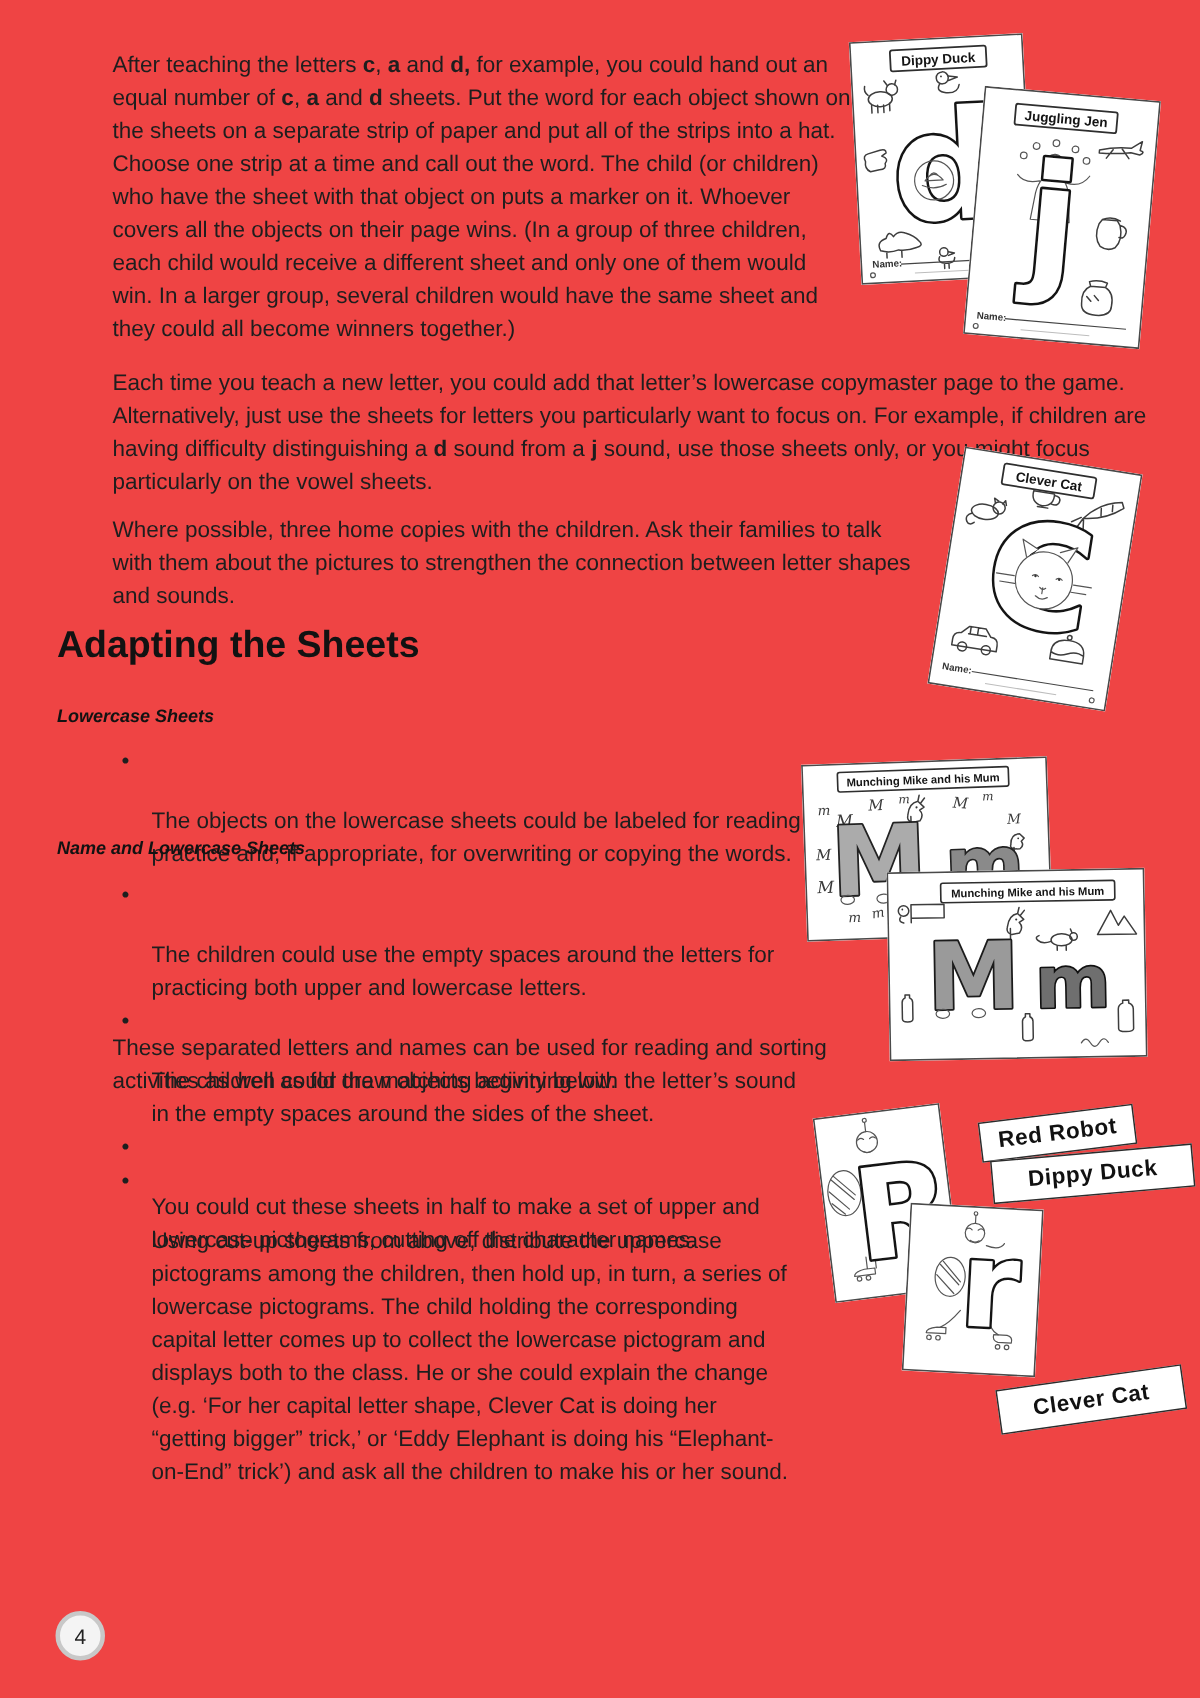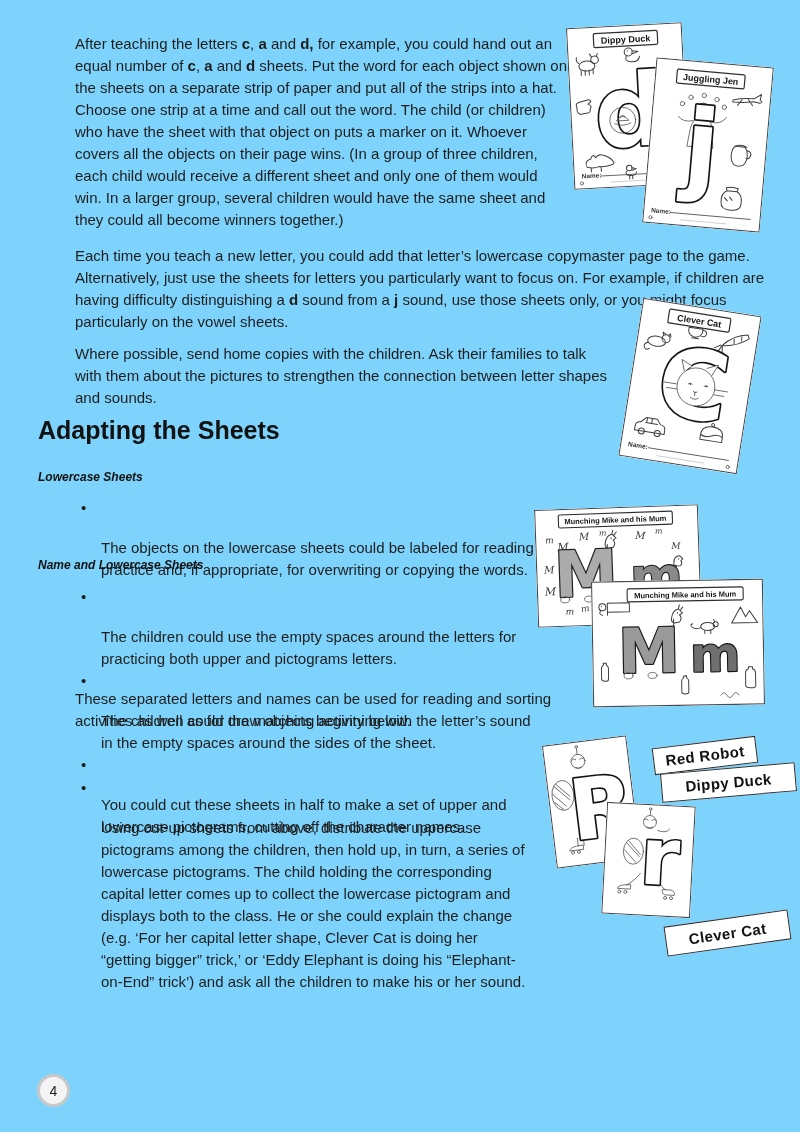--- a/index.html
+++ b/index.html
@@ -1,17 +1,17 @@
 <!DOCTYPE html>
 <html><head>
 <meta charset="utf-8">
 <style>
   html,body{margin:0;padding:0;}
   body{width:800px;height:1132px;background:#fff;font-family:"Liberation Sans",sans-serif;color:#1e1e1e;position:relative;overflow:hidden;}
-  .page{position:absolute;inset:0;background:#7dd3fc;}
+  .page{position:absolute;inset:0;background:#ef4444;}
   .tb{position:absolute;font-size:15px;line-height:22px;z-index:1;}
   .tb p{margin:0;}
   .h1{font-size:25px;font-weight:bold;color:#121212;}
   .h2{font-size:12px;font-weight:bold;font-style:italic;color:#121212;}
   .bullet-row{display:flex;align-items:flex-start;}
   .bullet-dot{flex:none;width:26px;padding-left:6px;box-sizing:border-box;}
   .bullet-text{flex:1;margin-top:40px;}
   b{font-weight:bold;}
   .sheet{position:absolute;background:#fff;}
   .sheet svg{display:block;width:100%;height:100%;}
@@ -31,40 +31,40 @@
 
   <div class="tb" style="left:75px;top:33px;width:492px;">
     <p><span>After teaching the letters </span><b>c</b><span>, </span><b>a</b><span> and </span><b>d,</b><span> for example, you could hand out an equal number of </span><b>c</b><span>, </span><b>a</b><span> and </span><b>d</b><span> sheets. Put the word for each object shown on the sheets on a separate strip of paper and put all of the strips into a hat. Choose one strip at a time and call out the word. The child (or children) who have the sheet with that object on puts a marker on it. Whoever covers all the objects on their page wins. (In a group of three children, each child would receive a different sheet and only one of them would win. In a larger group, several children would have the same sheet and they could all become winners together.)</span></p>
   </div>
 
   <div class="tb" style="left:75px;top:245px;width:692px;">
     <p><span>Each time you teach a new letter, you could add that letter’s lowercase copymaster page to the game. Alternatively, just use the sheets for letters you particularly want to focus on. For example, if children are having difficulty distinguishing a </span><b>d</b><span> sound from a </span><b>j</b><span> sound, use those sheets only, or you might focus particularly on the vowel sheets.</span></p>
   </div>
 
   <div class="tb" style="left:75px;top:343px;width:538px;">
-    <p>Where possible, send home copies with the children. Ask their families to talk with them about the pictures to strengthen the connection between letter shapes and sounds.</p>
+    <p>Where possible, three home copies with the children. Ask their families to talk with them about the pictures to strengthen the connection between letter shapes and sounds.</p>
   </div>
 
   <div class="tb h1" style="left:38px;top:419px;">Adapting the Sheets</div>
 
   <div class="tb h2" style="left:38px;top:466px;">Lowercase Sheets</div>
 
   <div class="tb" style="left:75px;top:497px;width:470px;">
     <div class="bullet-row">
       <span class="bullet-dot">•</span>
       <span class="bullet-text">The objects on the lowercase sheets could be labeled for reading practice and, if appropriate, for overwriting or copying the words.</span>
     </div>
   </div>
 
   <div class="tb h2" style="left:38px;top:554px;">Name and Lowercase Sheets</div>
 
   <div class="tb" style="left:75px;top:586px;width:462px;">
     <div class="bullet-row">
       <span class="bullet-dot">•</span>
-      <span class="bullet-text">The children could use the empty spaces around the letters for practicing both upper and pictograms letters.</span>
+      <span class="bullet-text">The children could use the empty spaces around the letters for practicing both upper and lowercase letters.</span>
     </div>
     <div class="bullet-row">
       <span class="bullet-dot">•</span>
       <span class="bullet-text">The children could draw objects beginning with the letter’s sound in the empty spaces around the sides of the sheet.</span>
     </div>
     <div class="bullet-row">
       <span class="bullet-dot">•</span>
       <span class="bullet-text">You could cut these sheets in half to make a set of upper and lowercase pictograms, cutting off the character names.</span>
     </div>
   </div>

